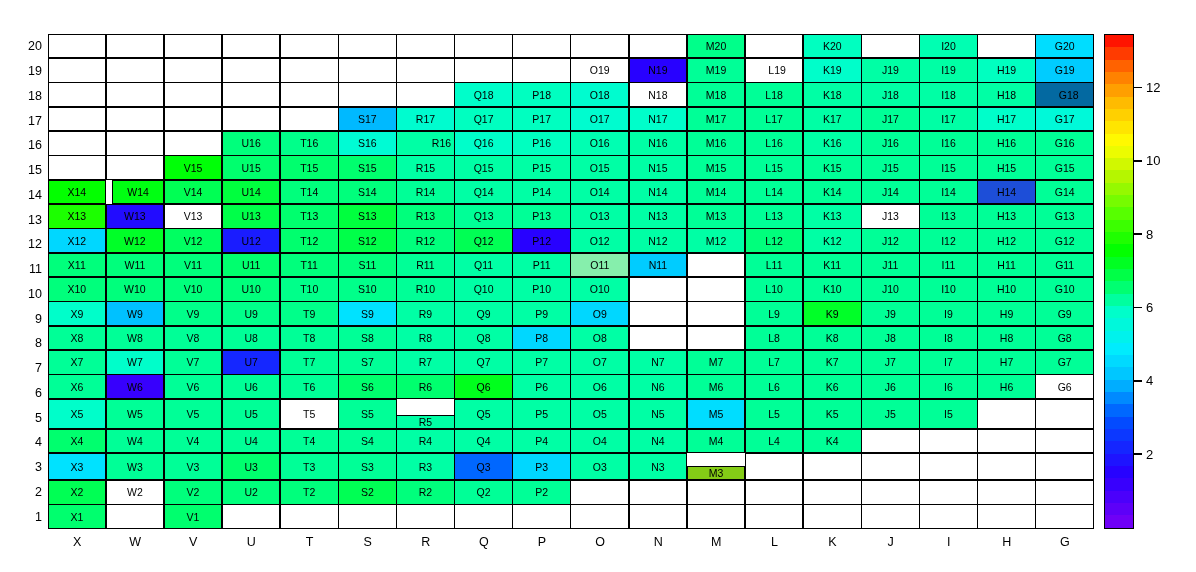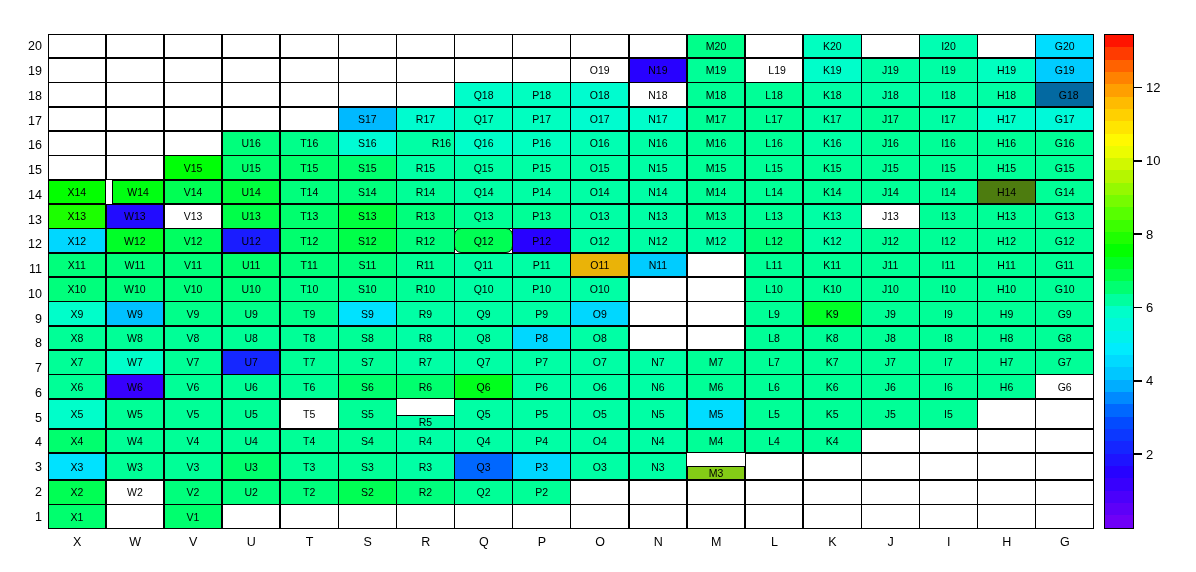--- a/index.html
+++ b/index.html
@@ -200,21 +200,21 @@
         <div class="cell" style="background: rgb(0, 255, 151);">R14</div>
         <div class="cell" style="background: rgb(0, 255, 165);">Q14</div>
         <div class="cell" style="background: rgb(0, 255, 165);">P14</div>
         <div class="cell" style="background: rgb(0, 255, 165);">O14</div>
         <div class="cell" style="background: rgb(0, 255, 165);">N14</div>
         <div class="cell" style="background: rgb(0, 255, 151);">M14</div>
         <div class="cell" style="background: rgb(0, 255, 151);">L14</div>
         <div class="cell" style="background: rgb(0, 255, 151);">K14</div>
         <div class="cell" style="background: rgb(0, 255, 151);">J14</div>
         <div class="cell" style="background: rgb(0, 255, 151);">I14</div>
-        <div class="cell" style="background: #4d7c0f;">H14</div>
+        <div class="cell" style="background: #1d4ed8;">H14</div>
         <div class="cell" style="background: rgb(0, 255, 151);">G14</div>
         <div class="cell" style="background: rgb(28, 255, 0);">X13</div>
         <div class="cell" style="background: rgb(34, 12, 255);">W13</div>
         <div class="cell" style="background: rgb(255, 255, 255);">V13</div>
         <div class="cell" style="background: rgb(0, 255, 73);">U13</div>
         <div class="cell" style="background: rgb(0, 255, 110);">T13</div>
         <div class="cell" style="background: rgb(0, 255, 62);">S13</div>
         <div class="cell" style="background: rgb(0, 255, 124);">R13</div>
         <div class="cell" style="background: rgb(0, 255, 151);">Q13</div>
         <div class="cell" style="background: rgb(0, 255, 151);">P13</div>
@@ -227,41 +227,41 @@
         <div class="cell" style="background: rgb(0, 255, 151);">I13</div>
         <div class="cell" style="background: rgb(0, 255, 151);">H13</div>
         <div class="cell" style="background: rgb(0, 255, 151);">G13</div>
         <div class="cell" style="background: rgb(0, 215, 255);">X12</div>
         <div class="cell" style="background: rgb(0, 255, 40);">W12</div>
         <div class="cell" style="background: rgb(0, 255, 97);">V12</div>
         <div class="cell" style="background: rgb(26, 28, 255);">U12</div>
         <div class="cell" style="background: rgb(0, 255, 110);">T12</div>
         <div class="cell" style="background: rgb(0, 255, 73);">S12</div>
         <div class="cell" style="background: rgb(0, 255, 124);">R12</div>
-        <div class="cell" style="background: rgb(0, 255, 84); border-radius: 7px;">Q12</div>
+        <div class="cell" style="background: rgb(0, 255, 84);">Q12</div>
         <div class="cell" style="background: rgb(40, 1, 255);">P12</div>
         <div class="cell" style="background: rgb(0, 255, 165);">O12</div>
         <div class="cell" style="background: rgb(0, 255, 165);">N12</div>
         <div class="cell" style="background: rgb(0, 255, 165);">M12</div>
         <div class="cell" style="background: rgb(0, 255, 124);">L12</div>
         <div class="cell" style="background: rgb(0, 255, 165);">K12</div>
         <div class="cell" style="background: rgb(0, 255, 151);">J12</div>
         <div class="cell" style="background: rgb(0, 255, 151);">I12</div>
         <div class="cell" style="background: rgb(0, 255, 151);">H12</div>
         <div class="cell" style="background: rgb(0, 255, 151);">G12</div>
         <div class="cell" style="background: rgb(0, 255, 124);">X11</div>
         <div class="cell" style="background: rgb(0, 255, 124);">W11</div>
         <div class="cell" style="background: rgb(0, 255, 124);">V11</div>
         <div class="cell" style="background: rgb(0, 255, 110);">U11</div>
         <div class="cell" style="background: rgb(0, 255, 124);">T11</div>
         <div class="cell" style="background: rgb(0, 255, 124);">S11</div>
         <div class="cell" style="background: rgb(0, 255, 151);">R11</div>
         <div class="cell" style="background: rgb(0, 255, 165);">Q11</div>
         <div class="cell" style="background: rgb(0, 255, 165);">P11</div>
-        <div class="cell" style="background: #eab308;">O11</div>
+        <div class="cell" style="background: #86efac;">O11</div>
         <div class="cell" style="background: rgb(0, 204, 255);">N11</div>
         <div class="cell empty"></div>
         <div class="cell" style="background: rgb(0, 255, 151);">L11</div>
         <div class="cell" style="background: rgb(0, 255, 151);">K11</div>
         <div class="cell" style="background: rgb(0, 255, 151);">J11</div>
         <div class="cell" style="background: rgb(0, 255, 151);">I11</div>
         <div class="cell" style="background: rgb(0, 255, 151);">H11</div>
         <div class="cell" style="background: rgb(0, 255, 151);">G11</div>
         <div class="cell" style="background: rgb(0, 255, 124);">X10</div>
         <div class="cell" style="background: rgb(0, 255, 124);">W10</div>

